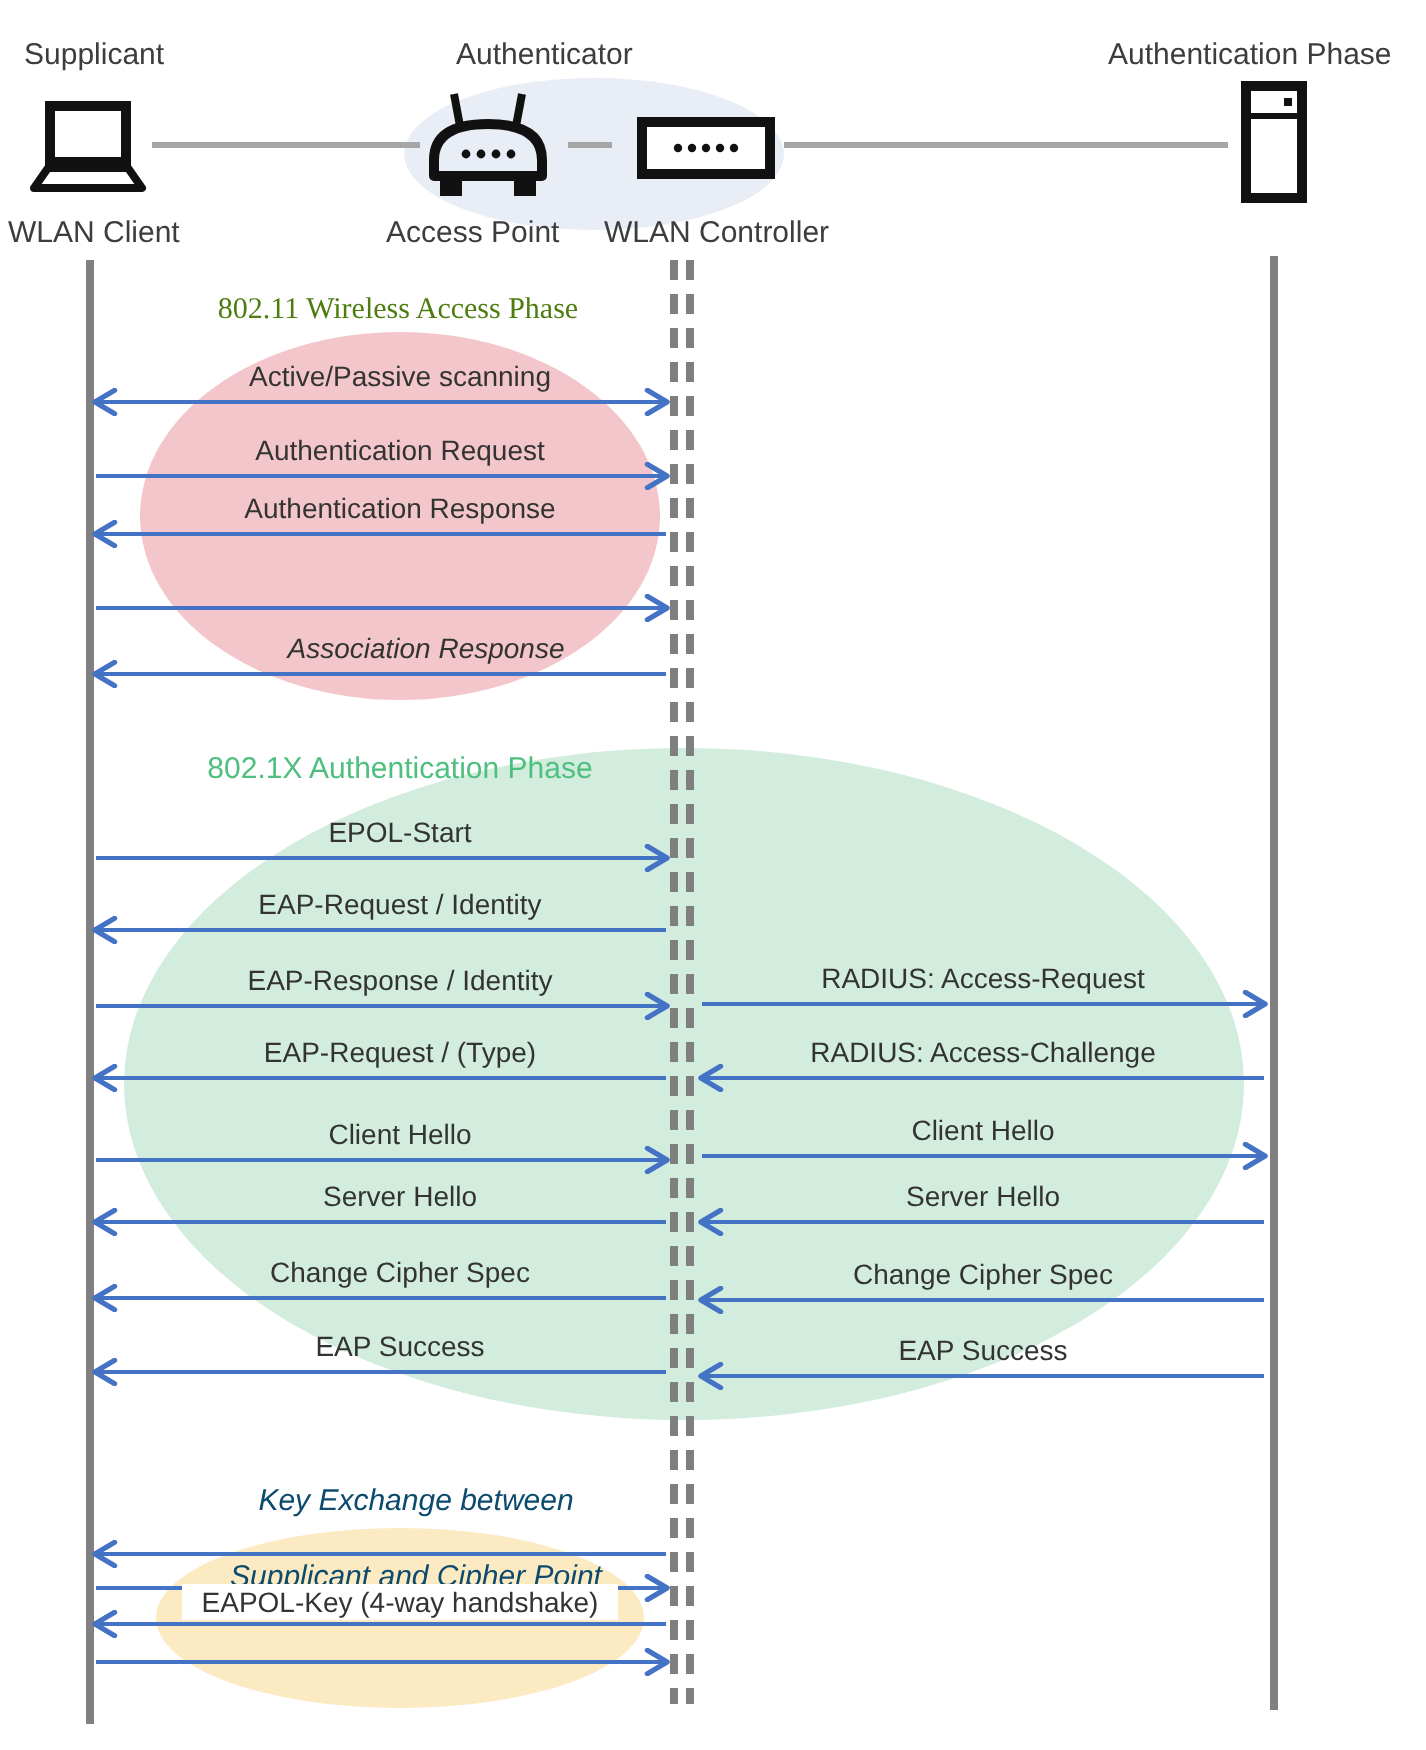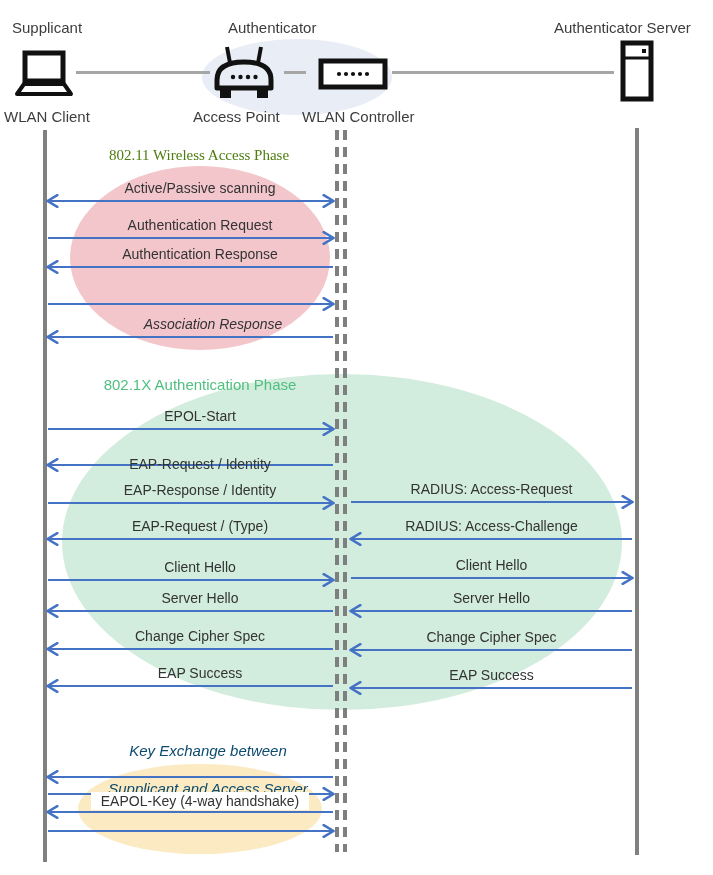--- a/index.html
+++ b/index.html
@@ -31,21 +31,21 @@
 
 <div id="stage">
 
   <div class="ellipse" style="left: 202px; top: 39px; width: 190px; height: 76px; background: rgb(233, 237, 245);"></div>
   <div class="ellipse" style="left: 70px; top: 166px; width: 260px; height: 184px; background: rgb(242, 198, 202);"></div>
   <div class="ellipse" style="left: 62px; top: 374px; width: 560px; height: 336px; background: rgb(210, 236, 221);"></div>
   <div class="ellipse" style="left: 78px; top: 764px; width: 244px; height: 90px; background: rgb(252, 234, 194);"></div>
 
   <div class="role-label" style="left:12px;top:19px;text-align:left;">Supplicant</div>
   <div class="role-label" style="left:228px;top:19px;width:150px;">Authenticator</div>
-  <div class="role-label" style="left:554px;top:19px;width:156px;">Authenticator Server</div>
+  <div class="role-label" style="left:554px;top:19px;width:156px;">Authentication Phase</div>
 
   <div class="connector" style="left:76px;top:71px;width:134px;"></div>
   <div class="connector" style="left:284px;top:71px;width:22px;"></div>
   <div class="connector" style="left:392px;top:71px;width:222px;"></div>
 
   <svg class="node-icon" style="left:14px;top:50px;" width="60" height="48" viewBox="0 0 60 48">
     <rect x="11" y="3" width="38" height="28" fill="none" stroke="#111" stroke-width="5"></rect>
     <path d="M10,34 L50,34 L57,44 L3,44 Z" fill="none" stroke="#111" stroke-width="4" stroke-linejoin="round"></path>
   </svg>
 
@@ -82,21 +82,21 @@
 
   <div class="lifeline" style="left:43px;top:130px;height:732px;"></div>
   <div class="lifeline-dashed" style="left:335px;top:130px;height:722px;"></div>
   <div class="lifeline-dashed" style="left:343px;top:130px;height:722px;"></div>
   <div class="lifeline" style="left:635px;top:128px;height:727px;"></div>
 
   <div class="phase-title" style="left: 68px; top: 146px; width: 262px; color: #4d7c0f; font-family: Liberation Serif, serif;">802.11 Wireless Access Phase</div>
   <div class="phase-title" style="left: 70px; top: 375px; width: 260px; color: rgb(79, 191, 127);">802.1X Authentication Phase</div>
   <div class="phase-title" style="left: 88px; top: 722px; width: 240px; color: #0c4a6e; font-style: italic;">
     <div>Key Exchange between</div>
-    <div>Supplicant and Access Server</div>
+    <div>Supplicant and Cipher Point</div>
   </div>
 
   <svg id="arrow-overlay" width="713" height="875" viewBox="0 0 713 875">
     <defs>
       <marker id="ah" viewBox="0 0 12 12" refX="9.5" refY="6" markerWidth="7" markerHeight="7" orient="auto-start-reverse" markerUnits="strokeWidth">
         <path d="M1.5,1 L10,6 L1.5,11" fill="none" stroke="#4472c4" stroke-width="2.2" stroke-linecap="round" stroke-linejoin="round"></path>
       </marker>
     </defs>
   <line x1="48" x2="333" y1="201" y2="201" stroke="#4472c4" stroke-width="2" marker-end="url(#ah)" marker-start="url(#ah)"></line>
       <line x1="48" x2="333" y1="238" y2="238" stroke="#4472c4" stroke-width="2" marker-end="url(#ah)"></line>
@@ -121,21 +121,21 @@
       <line x1="48" x2="333" y1="794" y2="794" stroke="#4472c4" stroke-width="2" marker-end="url(#ah)"></line>
       <line x1="333" x2="48" y1="812" y2="812" stroke="#4472c4" stroke-width="2" marker-end="url(#ah)"></line>
       <line x1="48" x2="333" y1="831" y2="831" stroke="#4472c4" stroke-width="2" marker-end="url(#ah)"></line>
     </svg>
 
 <div class="msg-label" style="left: 55px; width: 290px; top: 180px;"><span>Active/Passive scanning</span></div>
     <div class="msg-label" style="left: 55px; width: 290px; top: 217px;"><span>Authentication Request</span></div>
     <div class="msg-label" style="left: 55px; width: 290px; top: 246px;"><span>Authentication Response</span></div>
     <div class="msg-label" style="left: 68px; width: 290px; top: 316px; font-style: italic;"><span>Association Response</span></div>
     <div class="msg-label" style="left: 55px; width: 290px; top: 408px;"><span>EPOL-Start</span></div>
-    <div class="msg-label" style="left: 55px; width: 290px; top: 456px;"><span>EAP-Request / Identity</span></div>
+    <div class="msg-label" style="left: 55px; width: 290px; top: 444px;"><span>EAP-Request / Identity</span></div>
     <div class="msg-label" style="left: 55px; width: 290px; top: 482px;"><span>EAP-Response / Identity</span></div>
     <div class="msg-label" style="left: 348px; width: 287px; top: 481px;"><span>RADIUS: Access-Request</span></div>
     <div class="msg-label" style="left: 55px; width: 290px; top: 518px;"><span>EAP-Request / (Type)</span></div>
     <div class="msg-label" style="left: 348px; width: 287px; top: 518px;"><span>RADIUS: Access-Challenge</span></div>
     <div class="msg-label" style="left: 55px; width: 290px; top: 559px;"><span>Client Hello</span></div>
     <div class="msg-label" style="left: 348px; width: 287px; top: 557px;"><span>Client Hello</span></div>
     <div class="msg-label" style="left: 55px; width: 290px; top: 590px;"><span>Server Hello</span></div>
     <div class="msg-label" style="left: 348px; width: 287px; top: 590px;"><span>Server Hello</span></div>
     <div class="msg-label" style="left: 55px; width: 290px; top: 628px;"><span>Change Cipher Spec</span></div>
     <div class="msg-label" style="left: 348px; width: 287px; top: 629px;"><span>Change Cipher Spec</span></div>

